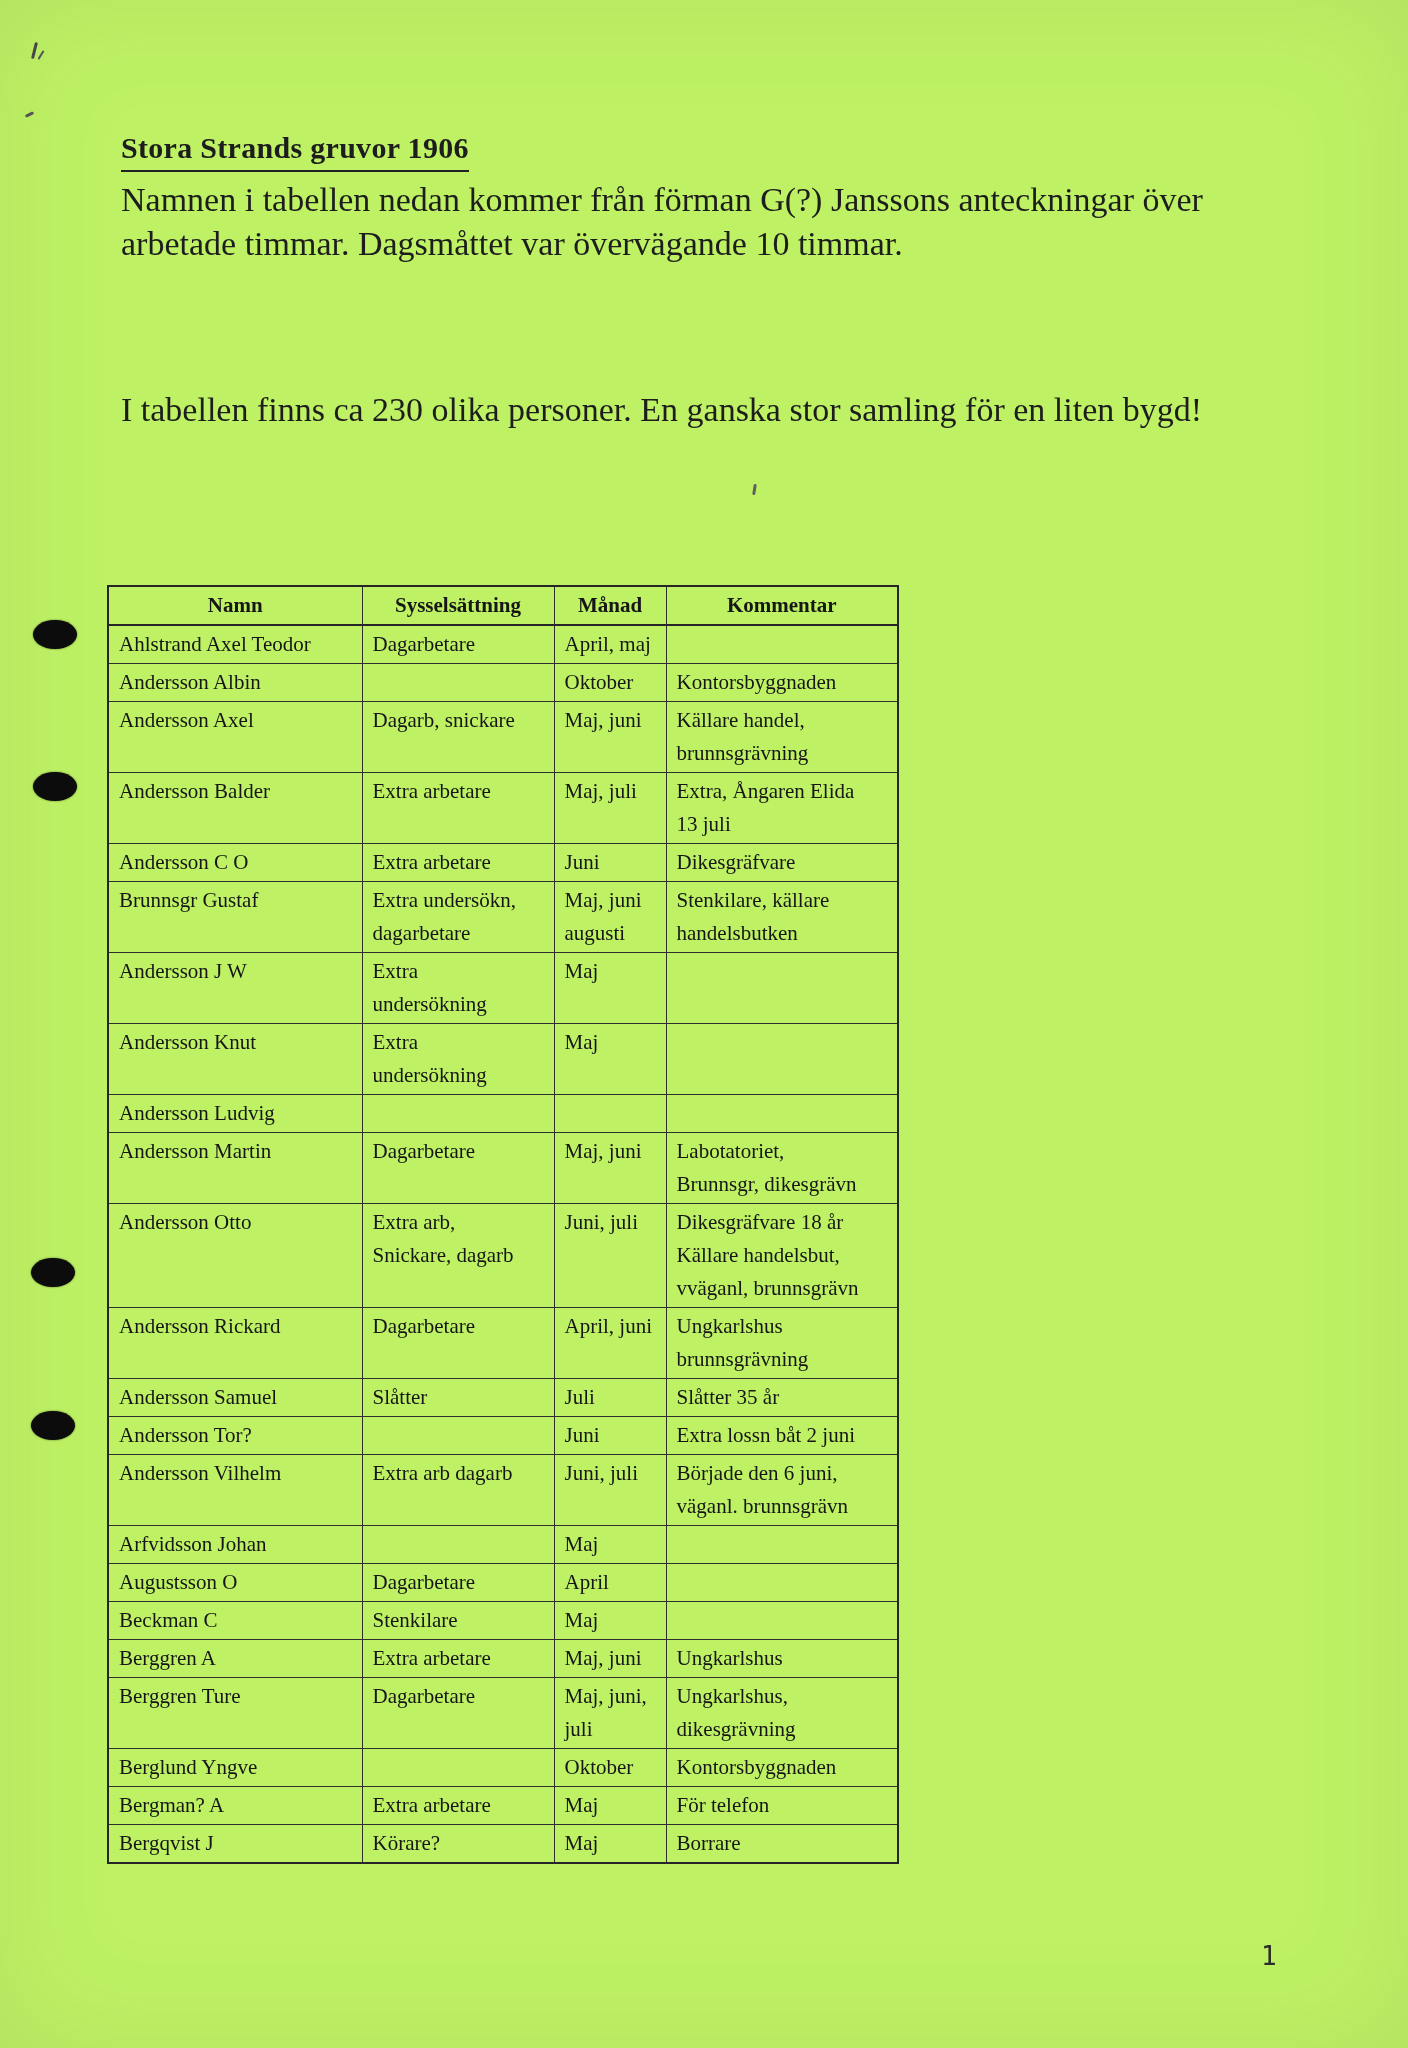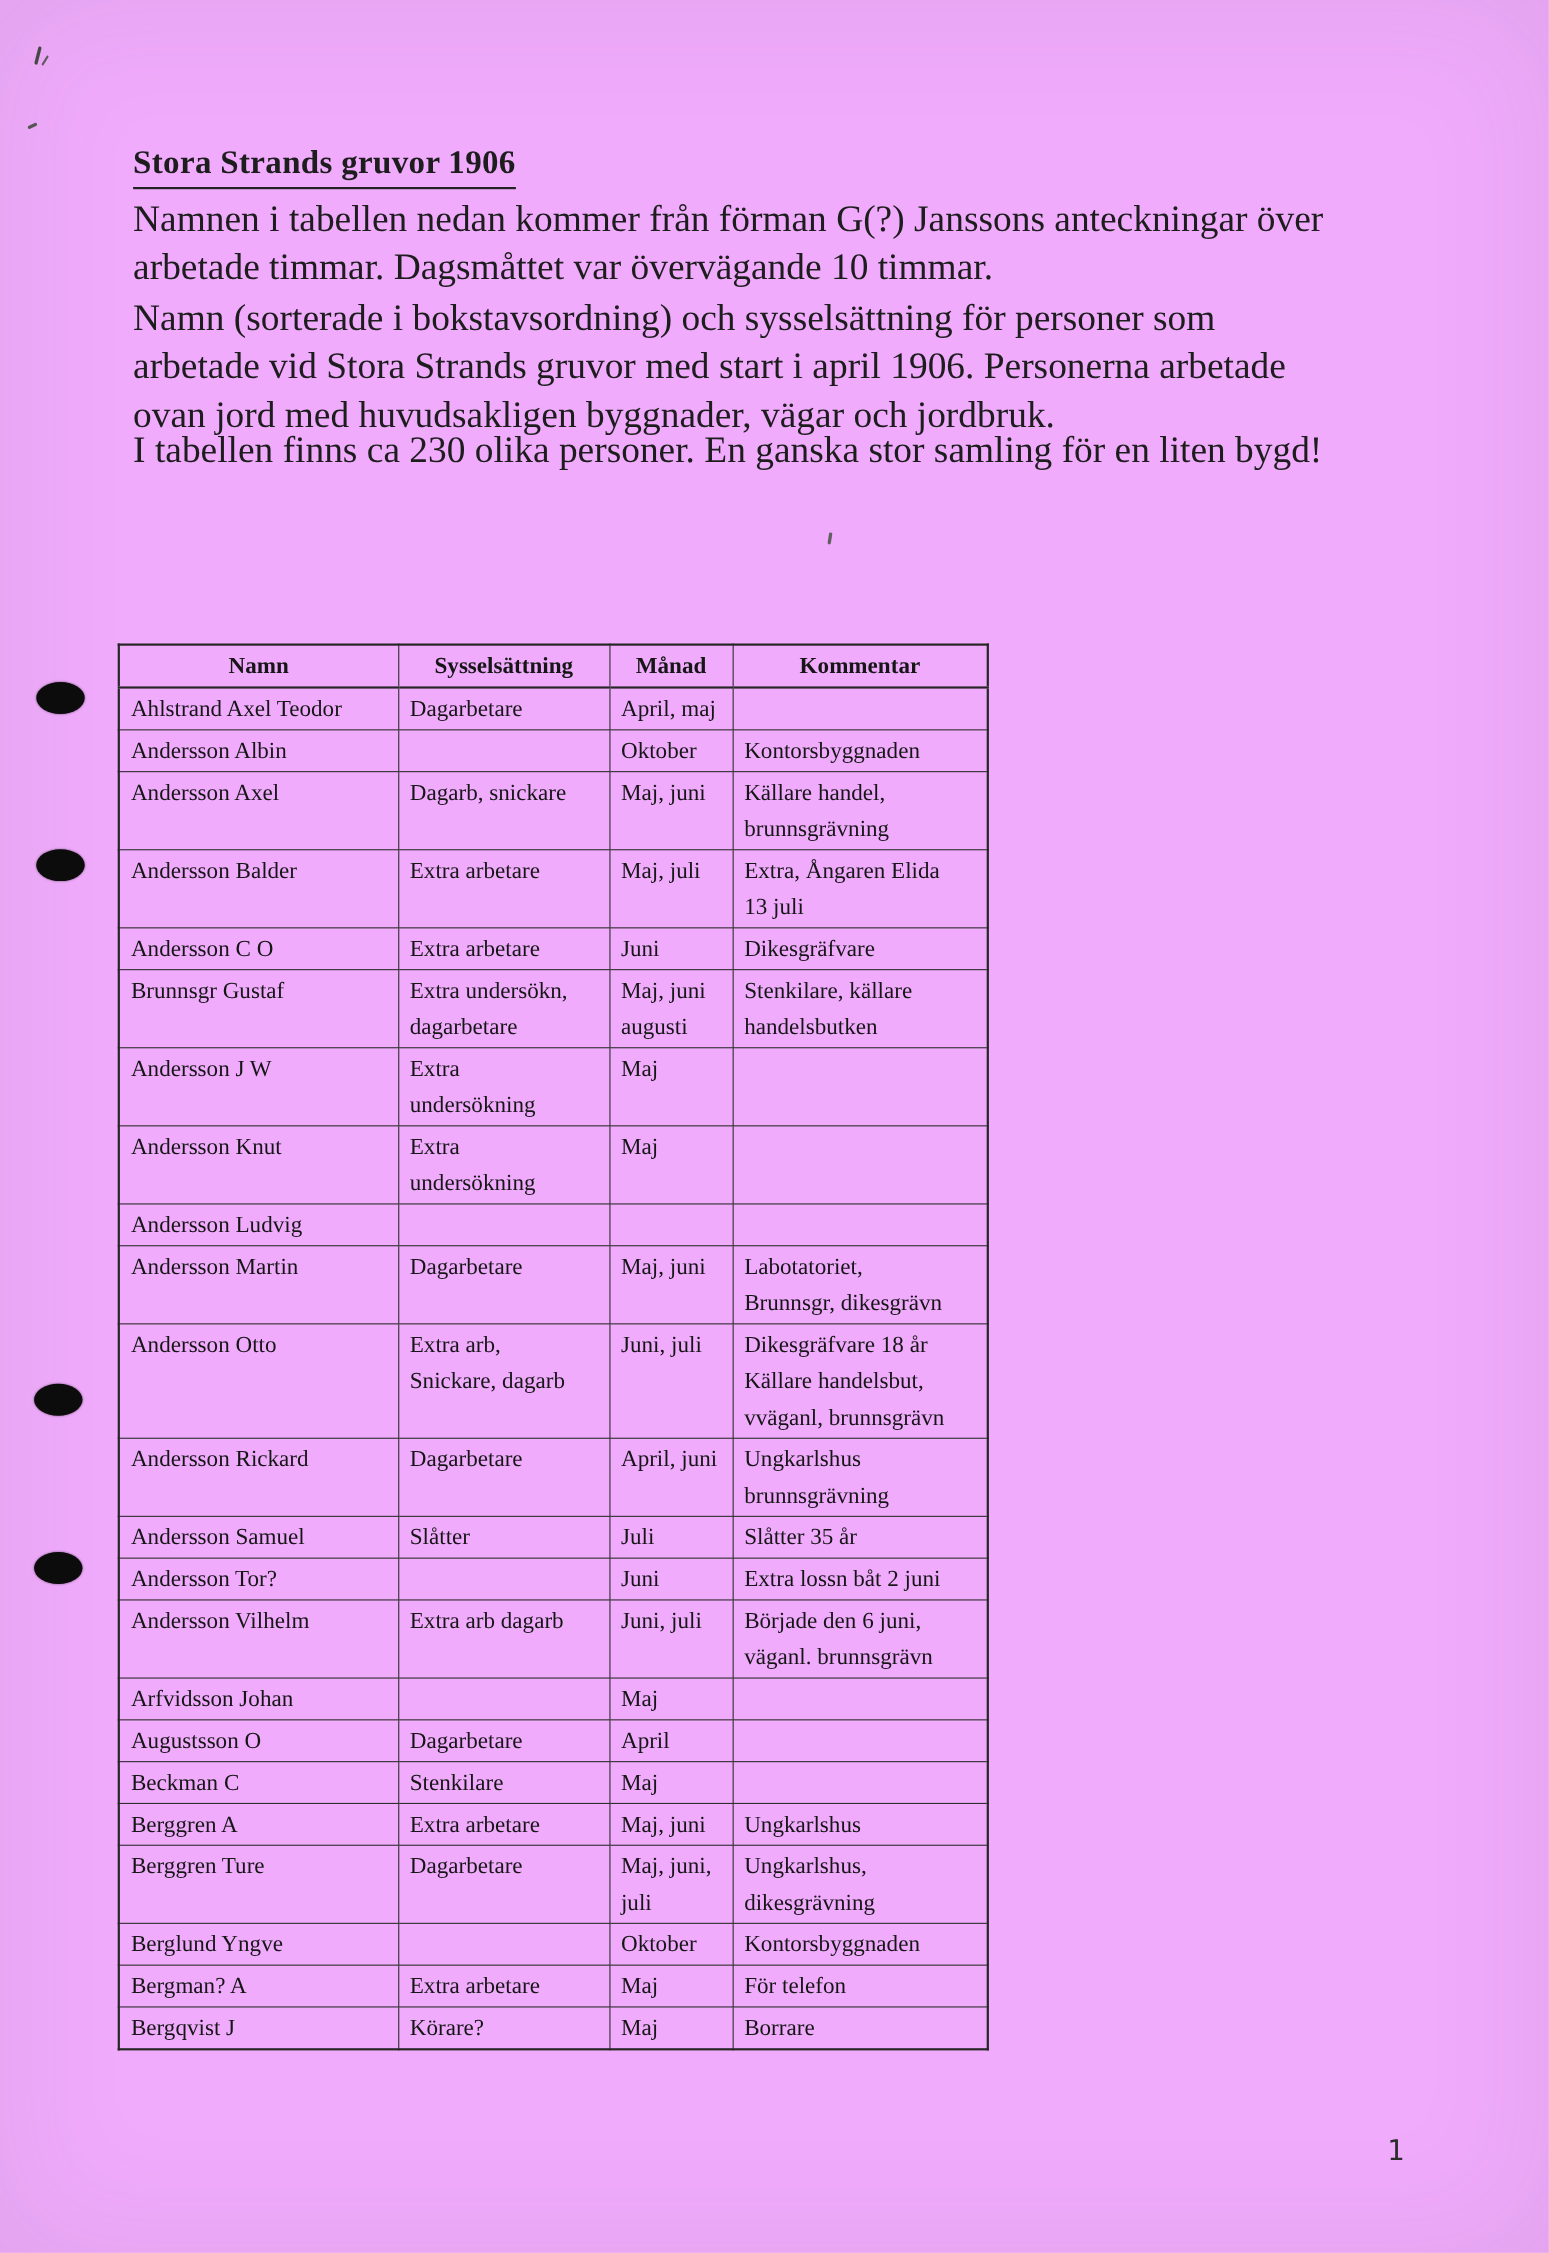--- a/index.html
+++ b/index.html
@@ -1,18 +1,18 @@
 <!DOCTYPE html>
 <html><head>
 <meta charset="utf-8">
 <style>
   html,body { margin:0; padding:0; }
   .page {
     position:relative; width:1408px; height:2048px;
-    background:#f0abfc; overflow:hidden;
+    background:#bef264; overflow:hidden;
     font-family:"Liberation Serif", serif; color:#1d1d1d;
     box-shadow: inset 0 0 120px rgba(90,85,75,0.10);
   }
   .title {
     position:absolute; left:121px; top:131px;
     font-size:30px; font-weight:600; letter-spacing:0.3px;
     border-bottom:2.6px solid #222; padding-bottom:5px;
     display:inline-block; margin:0;
   }
   .para {
@@ -75,23 +75,20 @@
 
   <div class="punch punch1"></div>
   <div class="punch punch2"></div>
   <div class="punch punch3"></div>
   <div class="punch punch4"></div>
 
   <h1 class="title">Stora Strands gruvor 1906</h1>
 
   <p class="para p1">Namnen i tabellen nedan kommer från förman G(?) Janssons anteckningar över
 arbetade timmar. Dagsmåttet var övervägande 10 timmar.</p>
-  <p class="para p2">Namn (sorterade i bokstavsordning) och sysselsättning för personer som
-arbetade vid Stora Strands gruvor med start i april 1906. Personerna arbetade
-ovan jord med huvudsakligen byggnader, vägar och jordbruk.</p>
   <p class="para p3">I tabellen finns ca 230 olika personer. En ganska stor samling för en liten bygd!</p>
 
   <table class="workers">
     <colgroup>
       <col class="c1">
         <col class="c2">
         <col class="c3">
         <col class="c4">
     </colgroup>
     <thead>

